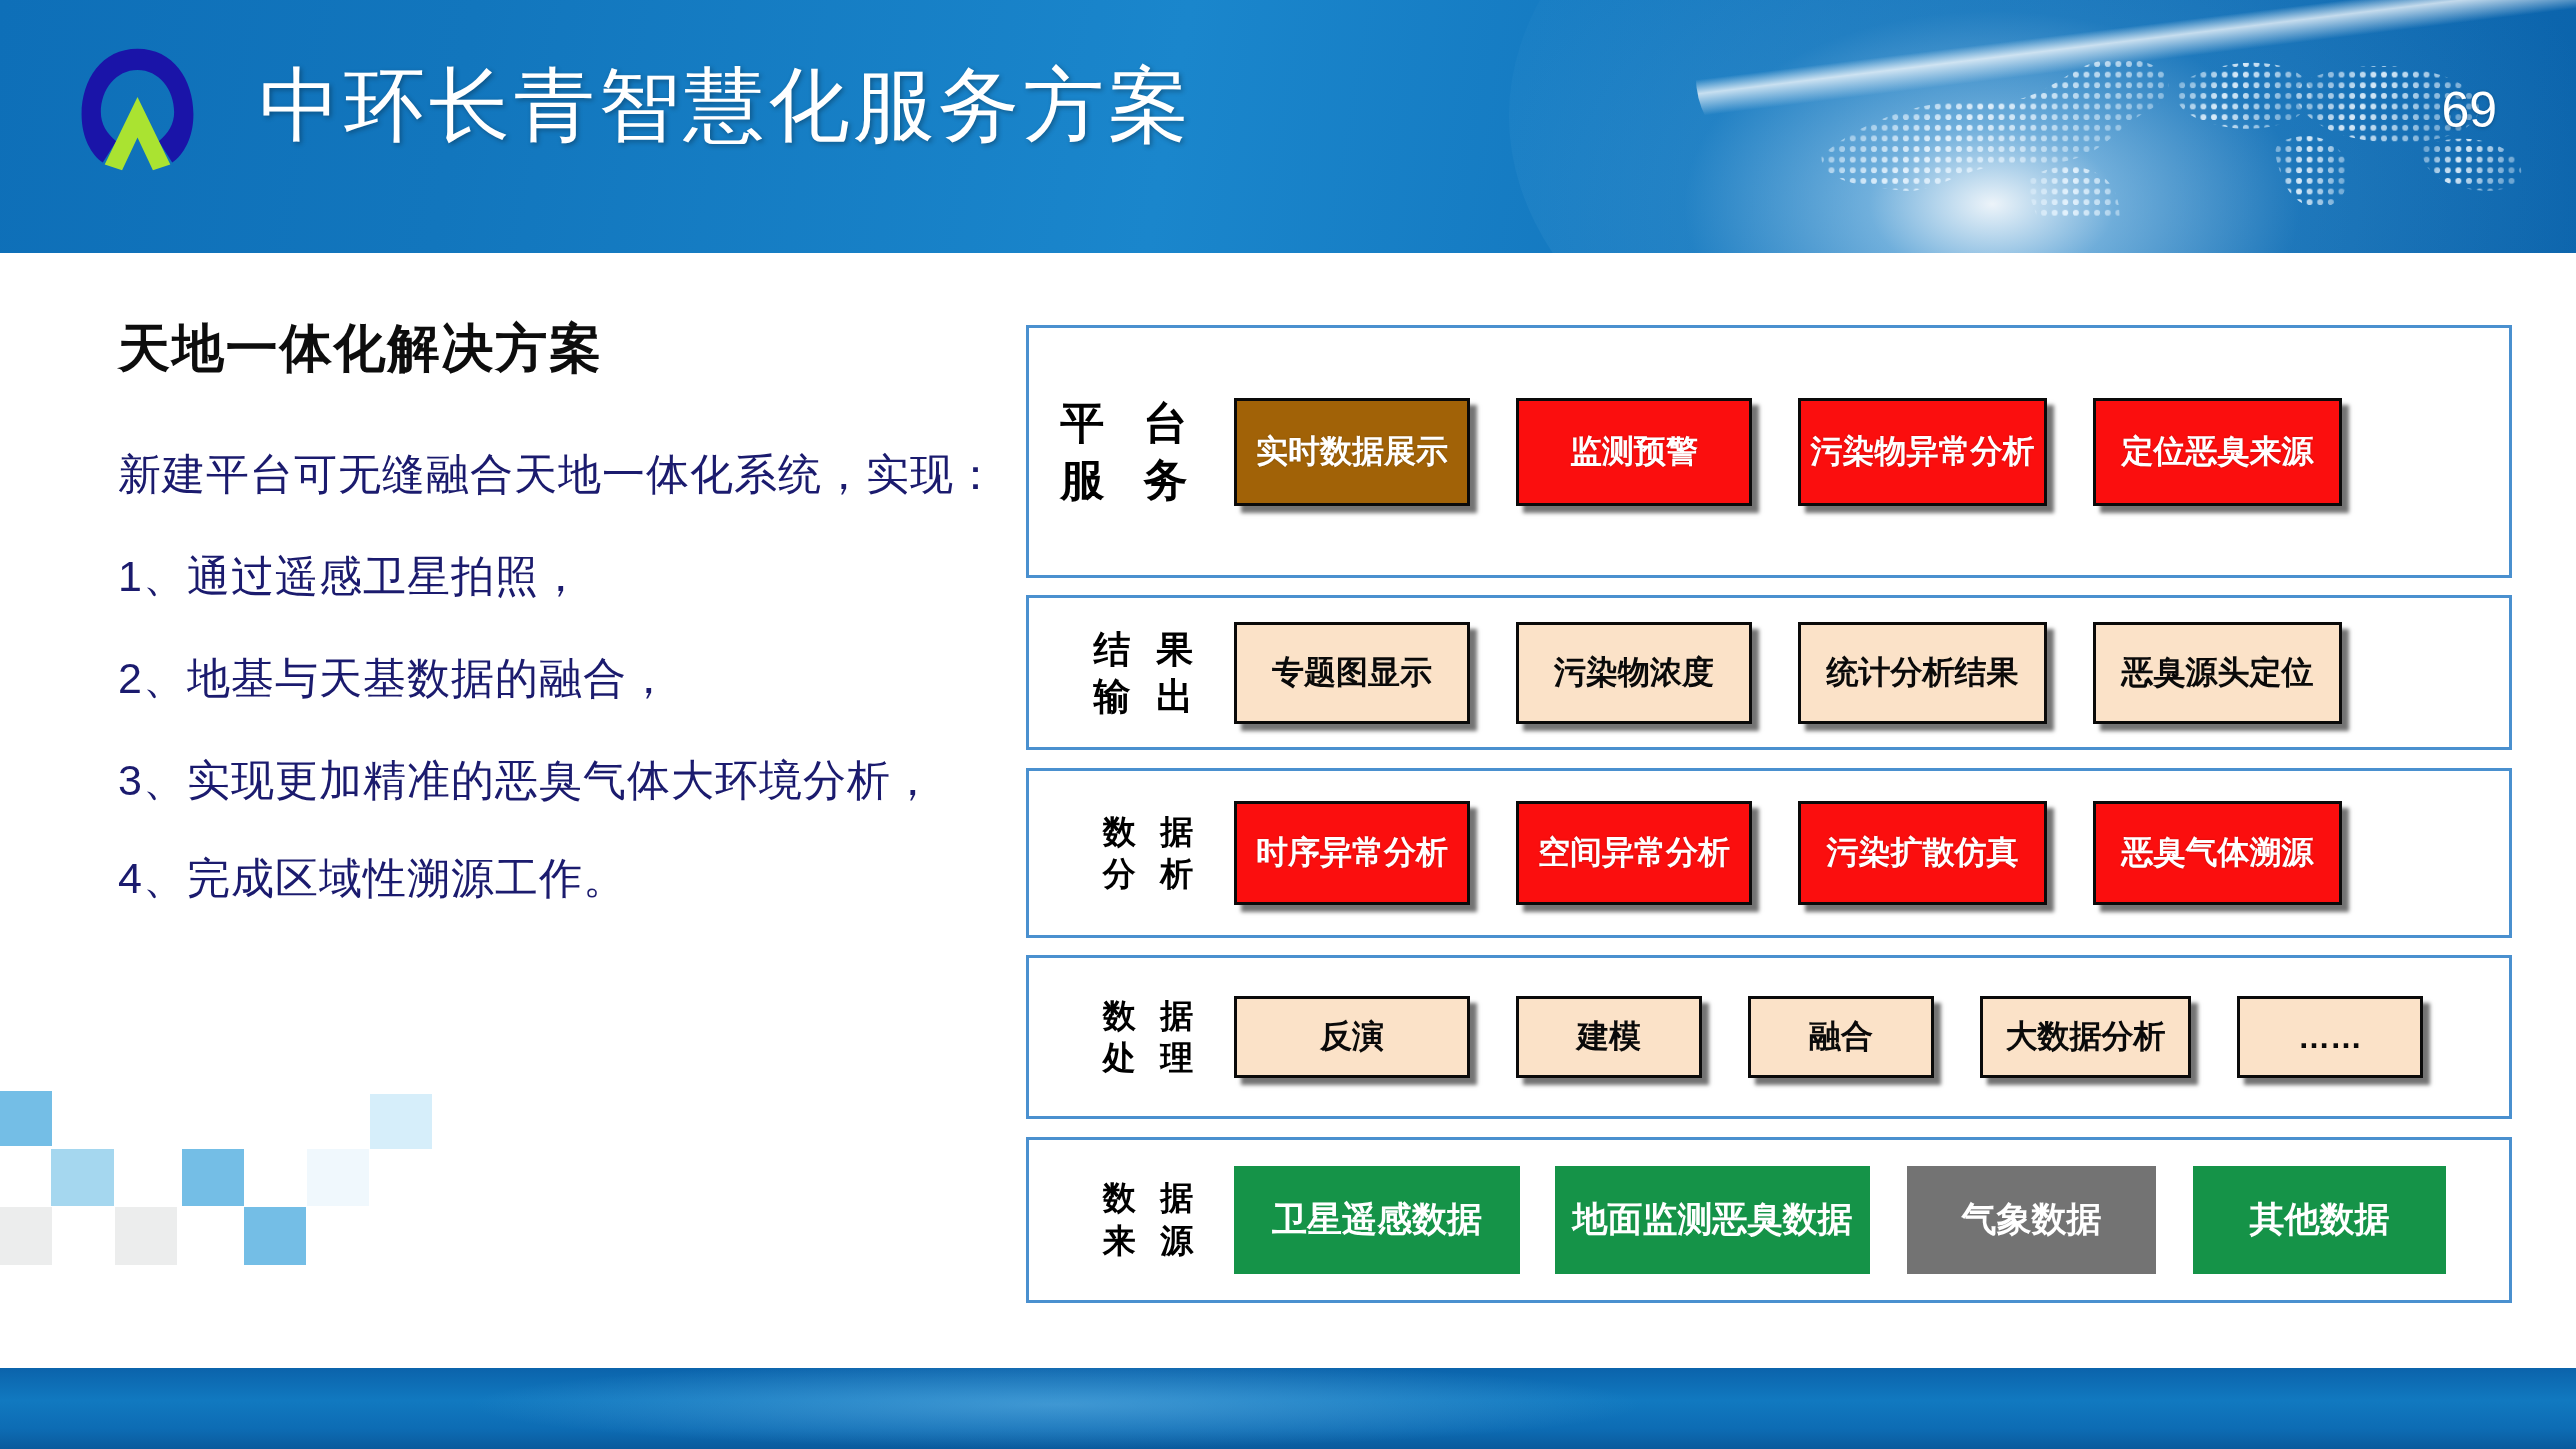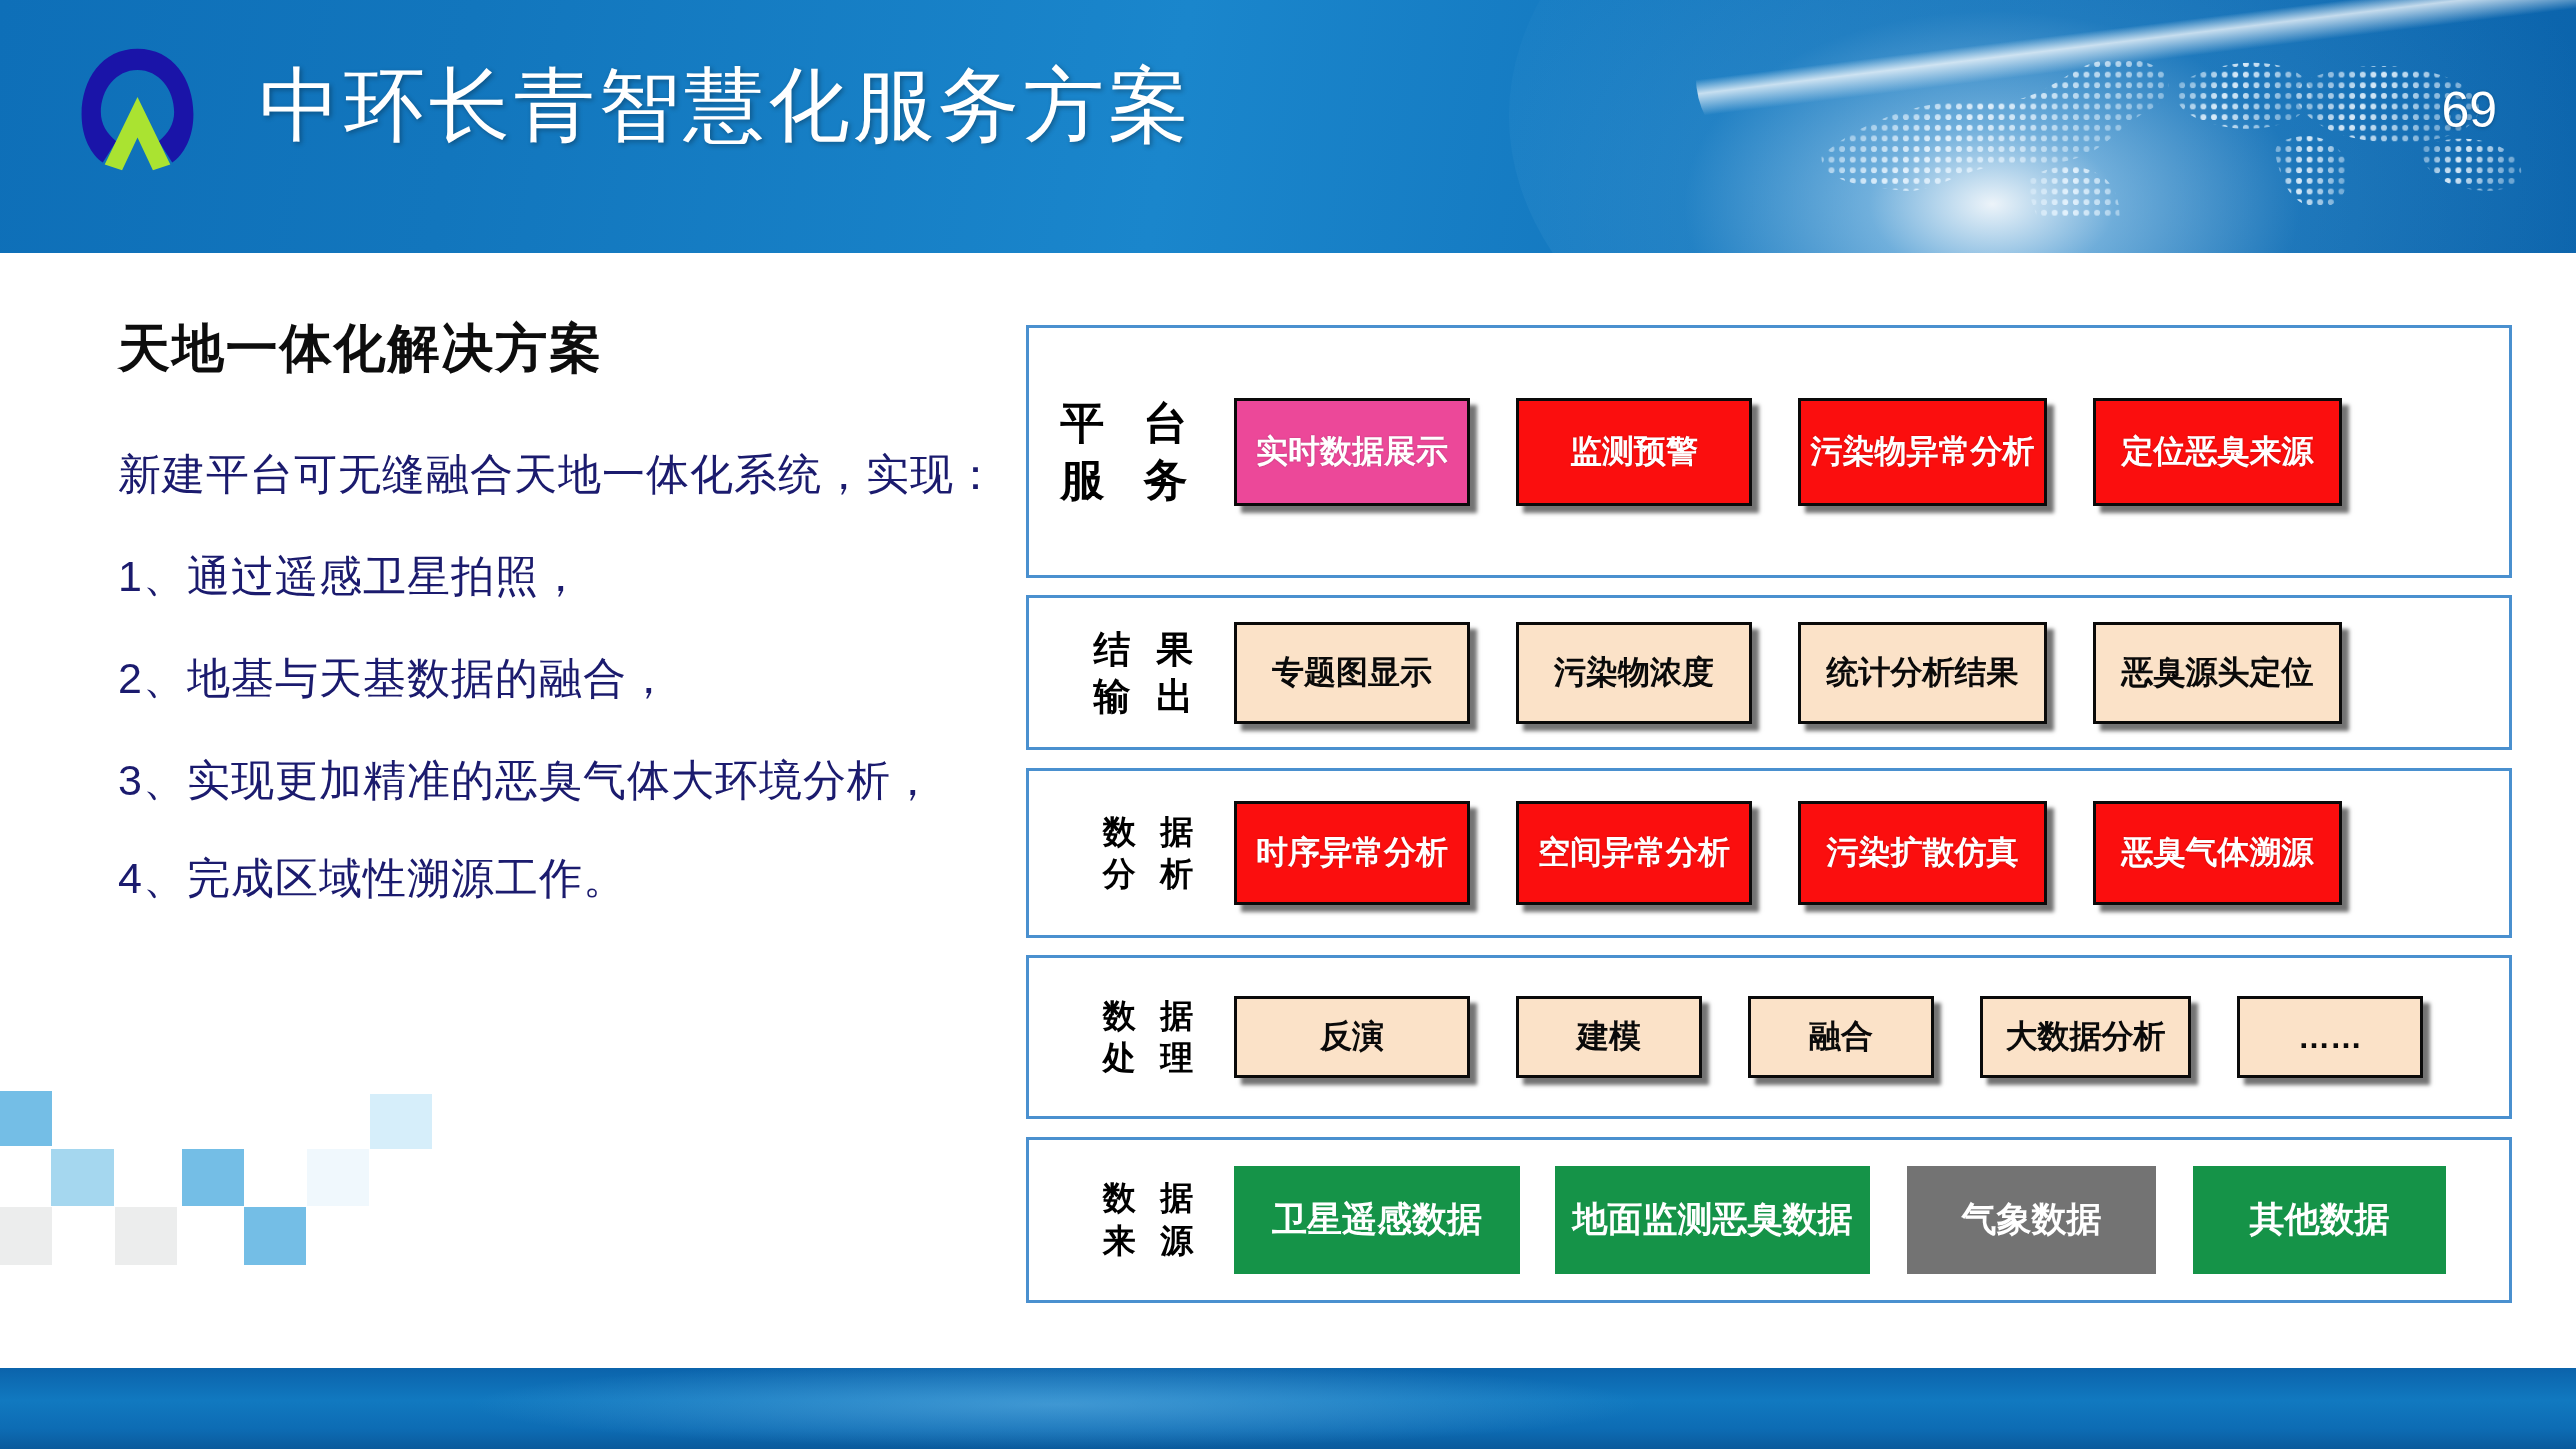--- a/index.html
+++ b/index.html
@@ -220,21 +220,21 @@
   </div>
 
   <div class="diagram">
 
     <div class="band" id="band-platform" style="border-color: rgb(74, 144, 207);">
       <div class="band-label">
         <span>平 台</span>
         <span>服 务</span>
       </div>
       <div class="band-items">
-        <div class="cell cell-red w-a" style="background: #ec4899;">实时数据展示</div>
+        <div class="cell cell-red w-a" style="background: #a16207;">实时数据展示</div>
         <div class="cell cell-red w-b" style="background: rgb(251, 14, 14);">监测预警</div>
         <div class="cell cell-red w-c" style="background: rgb(251, 14, 14);">污染物异常分析</div>
         <div class="cell cell-red w-c" style="background: rgb(251, 14, 14);">定位恶臭来源</div>
       </div>
     </div>
 
     <div class="band" id="band-output" style="border-color: rgb(74, 144, 207);">
       <div class="band-label">
         <span>结 果</span>
         <span>输 出</span>

